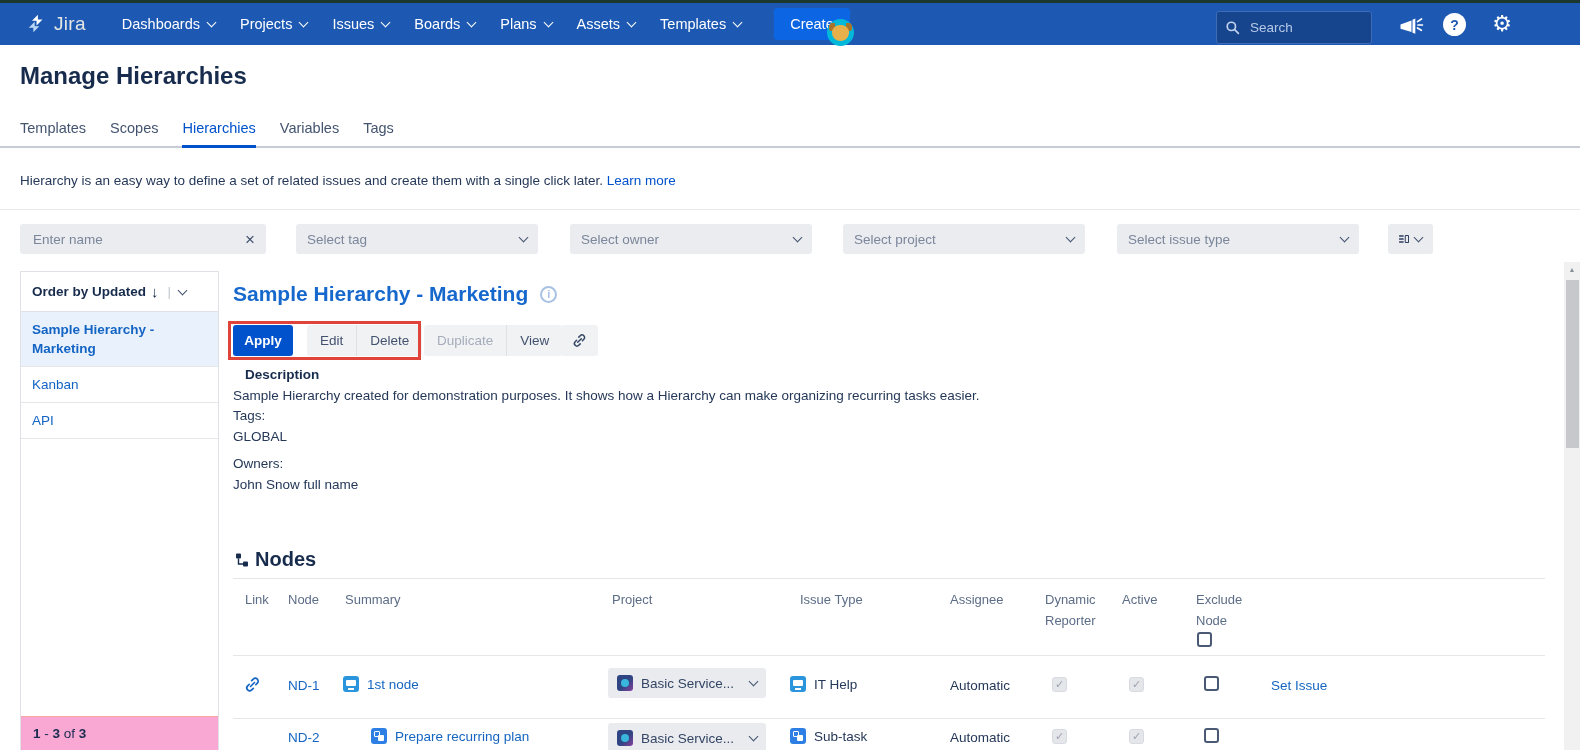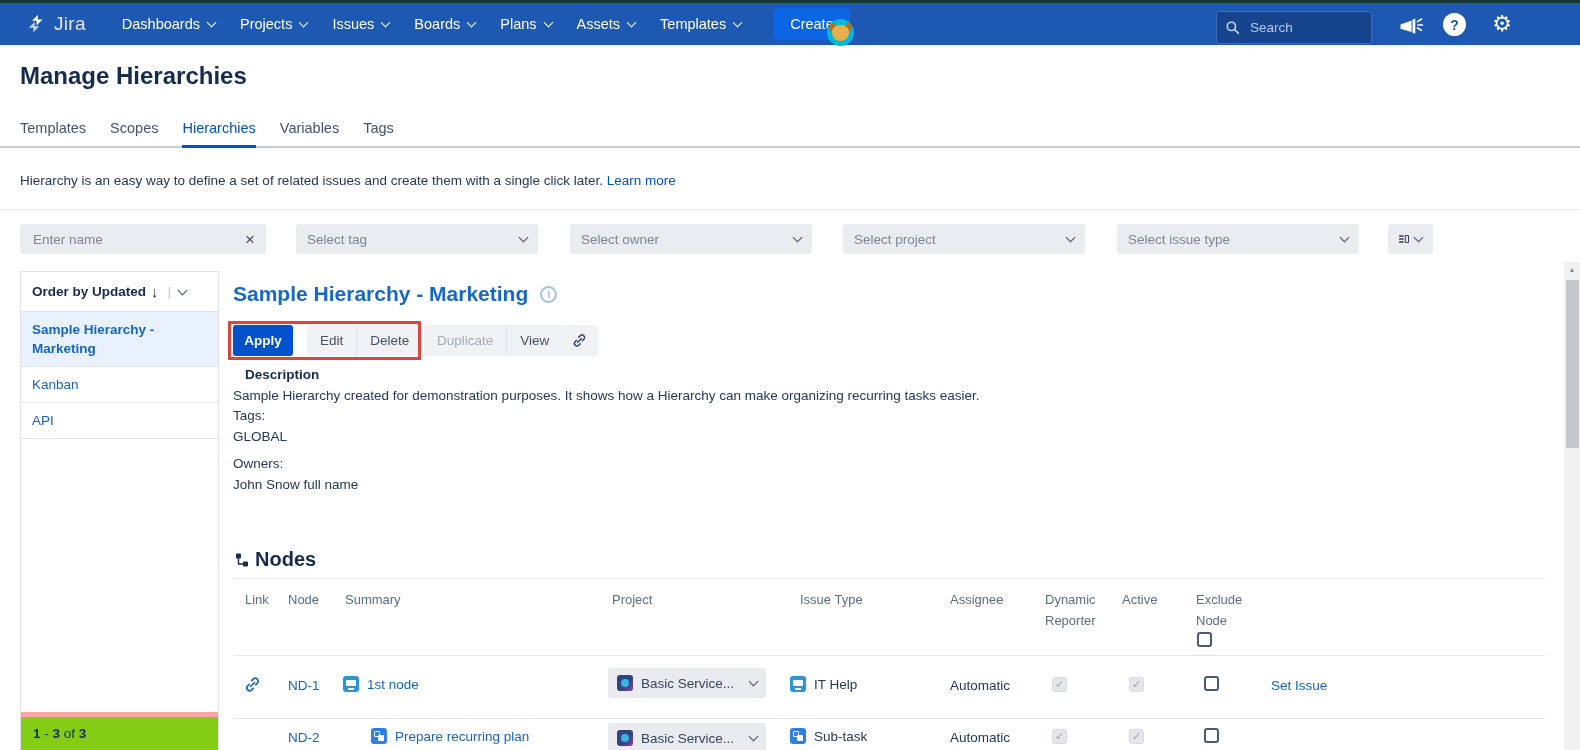--- a/index.html
+++ b/index.html
@@ -64,21 +64,21 @@
   
   .sidebar{position:absolute;left:20px;top:271px;width:199px;height:479px;border:1px solid #dfe1e6;border-bottom:none;box-sizing:border-box;background:#fff;}
   .order-row{height:39px;display:flex;align-items:center;padding:0 11px;font-size:13.5px;font-weight:700;color:#172b4d;border-bottom:1px solid #dfe1e6;cursor:pointer;}
   .sort-arrow{font-weight:400;font-size:15px;margin-left:5px;}
   .sort-arrow::after{content:"↓";}
   .vsep{color:#c1c7d0;font-weight:400;margin:0 8px 0 9px;}
   .vsep::after{content:"|";}
   .order-row .chev{color:#42526e;margin-top:-3px;}
   .side-item{padding:8px 11px;font-size:13.5px;color:#1464c4;border-bottom:1px solid #e4e7ea;cursor:pointer;line-height:19px;}
   .side-item.selected{background:#e9f2fc;font-weight:700;}
-  .pager{position:absolute;left:0;bottom:0;width:100%;border-top:5px solid #fca5a5;padding:9px 12px;font-size:13.5px;color:#172b4d;box-sizing:border-box;background:#84cc16;}
+  .pager{position:absolute;left:0;bottom:0;width:100%;border-top:1px solid #fca5a5;padding:9px 12px;font-size:13.5px;color:#172b4d;box-sizing:border-box;background:#f9a8d4;}
 
   
   .detail-title-row{position:absolute;left:233px;top:282px;display:flex;align-items:center;gap:12px;}
   .detail-title{margin:0;font-size:21px;font-weight:700;color:#1668cd;}
   .info-icon{width:17px;height:17px;border:2px solid #a9c2e4;border-radius:50%;color:#a9c2e4;display:flex;align-items:center;justify-content:center;box-sizing:border-box;cursor:pointer;}
   .info-icon::after{content:"i";font-size:11px;font-weight:700;}
   .red-annotation{position:absolute;left:228px;top:321px;width:193px;height:39px;border:3px solid #e0433a;box-sizing:border-box;z-index:4;pointer-events:none;}
   .btn{position:absolute;top:325px;height:31px;border:none;border-radius:3px;font-size:13.5px;font-family:inherit;cursor:pointer;box-sizing:border-box;}
   .btn-apply{left:233px;width:60px;background:#0052cc;color:#fff;font-weight:700;}
   .btn-group{position:absolute;top:325px;display:flex;border-radius:3px;overflow:hidden;}

